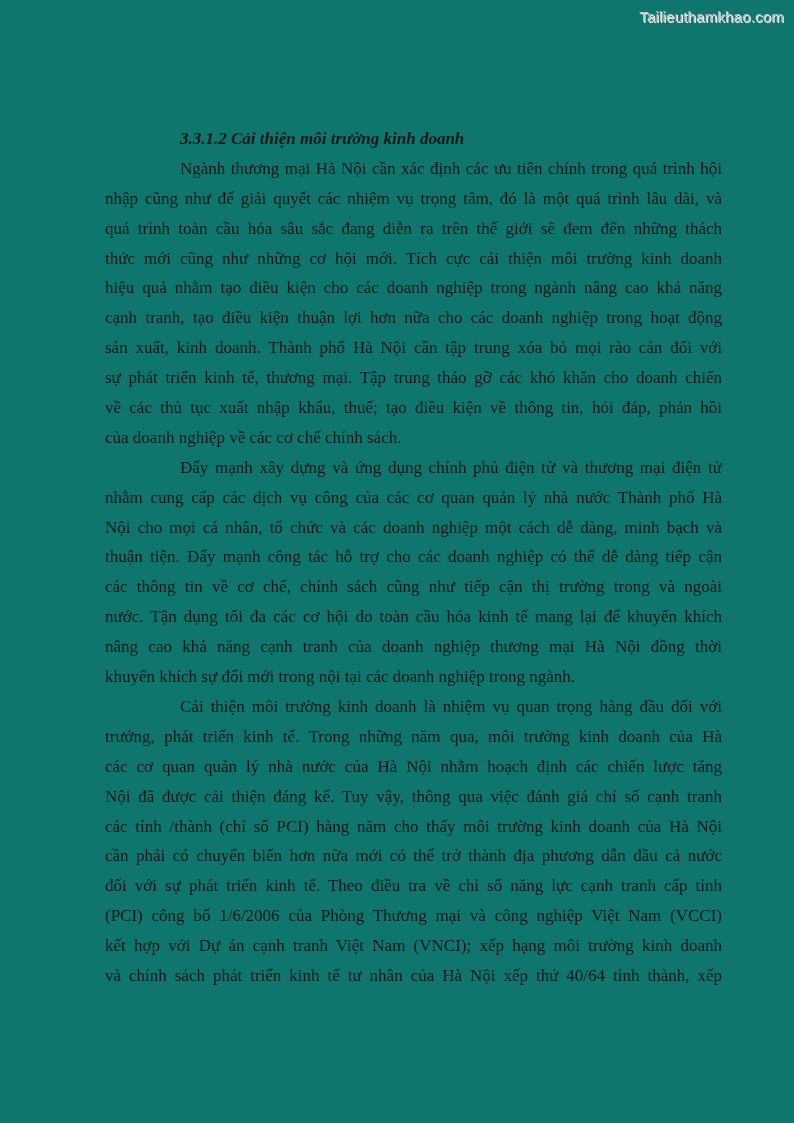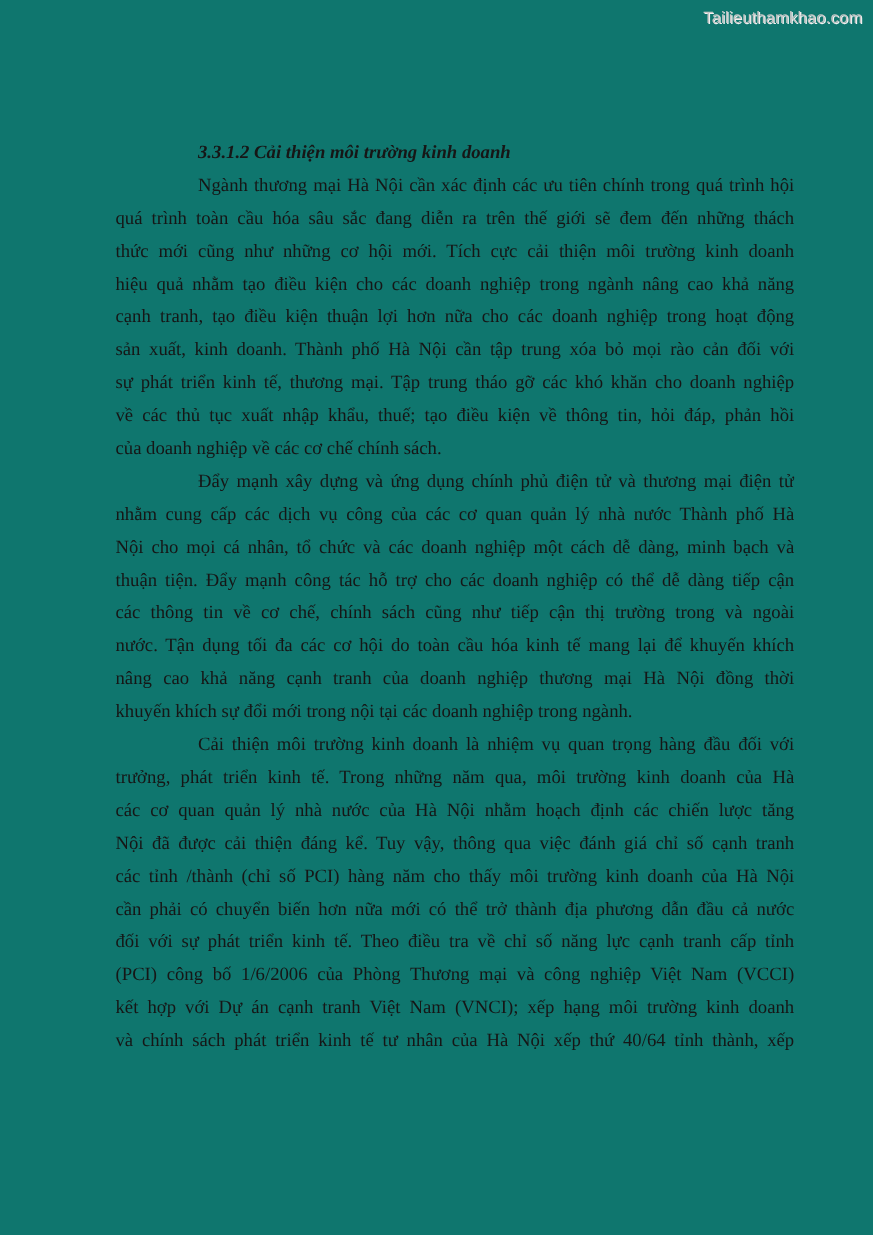--- a/index.html
+++ b/index.html
@@ -68,26 +68,27 @@
 
 <div class="page">
 
   <div class="watermark">Tailieuthamkhao.com</div>
 
 
   <div class="content">
     <div class="heading-line">3.3.1.2 Cải thiện môi trường kinh doanh</div>
     <div>
         <div class="line para-first">Ngành thương mại Hà Nội cần xác định các ưu tiên chính trong quá trình hội</div>
+        <div class="line">nhập cũng như để giải quyết các nhiệm vụ trọng tâm, đó là một quá trình lâu dài, và</div>
         <div class="line">quá trình toàn cầu hóa sâu sắc đang diễn ra trên thế giới sẽ đem đến những thách</div>
         <div class="line">thức mới cũng như những cơ hội mới. Tích cực cải thiện môi trường kinh doanh</div>
         <div class="line">hiệu quả nhằm tạo điều kiện cho các doanh nghiệp trong ngành nâng cao khả năng</div>
         <div class="line">cạnh tranh, tạo điều kiện thuận lợi hơn nữa cho các doanh nghiệp trong hoạt động</div>
         <div class="line">sản xuất, kinh doanh. Thành phố Hà Nội cần tập trung xóa bỏ mọi rào cản đối với</div>
-        <div class="line">sự phát triển kinh tế, thương mại. Tập trung tháo gỡ các khó khăn cho doanh nghiệp</div>
+        <div class="line">sự phát triển kinh tế, thương mại. Tập trung tháo gỡ các khó khăn cho doanh chiến</div>
         <div class="line">về các thủ tục xuất nhập khẩu, thuế; tạo điều kiện về thông tin, hỏi đáp, phản hồi</div>
         <div class="line para-last">của doanh nghiệp về các cơ chế chính sách.</div>
         <div class="line para-first">Đẩy mạnh xây dựng và ứng dụng chính phủ điện tử và thương mại điện tử</div>
         <div class="line">nhằm cung cấp các dịch vụ công của các cơ quan quản lý nhà nước Thành phố Hà</div>
         <div class="line">Nội cho mọi cá nhân, tổ chức và các doanh nghiệp một cách dễ dàng, minh bạch và</div>
         <div class="line">thuận tiện. Đẩy mạnh công tác hỗ trợ cho các doanh nghiệp có thể dễ dàng tiếp cận</div>
         <div class="line">các thông tin về cơ chế, chính sách cũng như tiếp cận thị trường trong và ngoài</div>
         <div class="line">nước. Tận dụng tối đa các cơ hội do toàn cầu hóa kinh tế mang lại để khuyến khích</div>
         <div class="line">nâng cao khả năng cạnh tranh của doanh nghiệp thương mại Hà Nội đồng thời</div>
         <div class="line para-last">khuyến khích sự đổi mới trong nội tại các doanh nghiệp trong ngành.</div>

